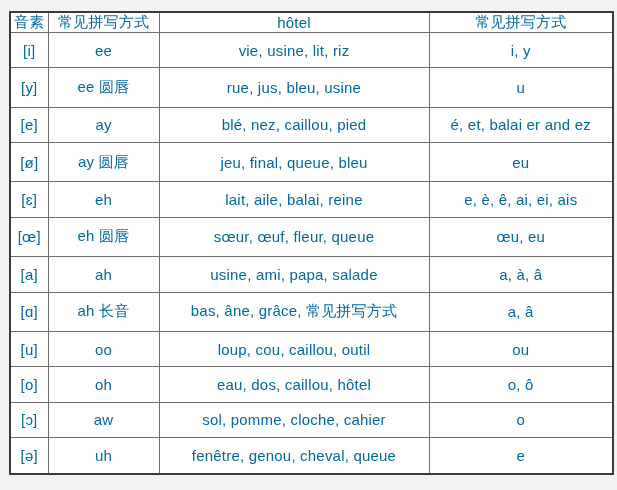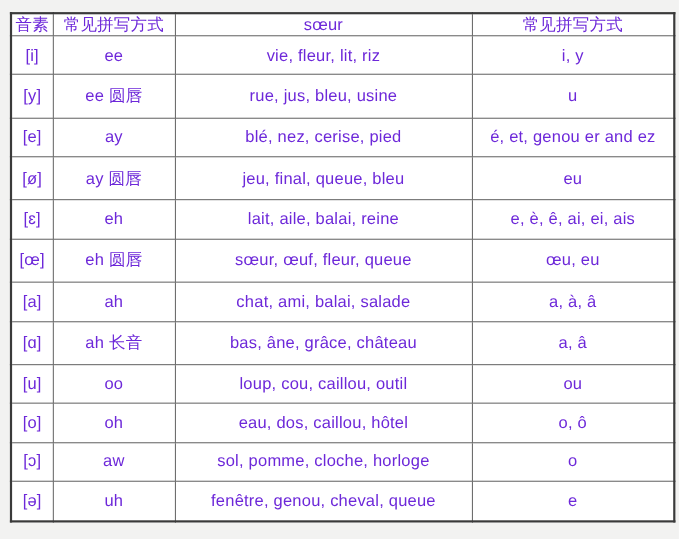--- a/index.html
+++ b/index.html
@@ -24,21 +24,21 @@
     height: 464px;
     border: 2px solid #3a3a3a;
   }
   table.phonetics th,
   table.phonetics td {
     border: 1px solid #6e6e6e;
     text-align: center;
     vertical-align: middle;
     font-size: 15px;
     font-weight: normal;
-    color: #6d28d9;
+    color: #0369a1;
     padding: 0 2px;
     white-space: nowrap;
     overflow: hidden;
     letter-spacing: 0.2px;
   }
   col.c-phoneme  { width: 38px; }
   col.c-spelling { width: 111px; }
   col.c-examples { width: 270px; }
   col.c-common   { width: 184px; }
 </style>
@@ -50,42 +50,42 @@
     <colgroup>
       <col class="c-phoneme">
       <col class="c-spelling">
       <col class="c-examples">
       <col class="c-common">
     </colgroup>
     <thead>
       <tr>
         <th>音素</th>
         <th>常见拼写方式</th>
-        <th>sœur</th>
+        <th>hôtel</th>
         <th>常见拼写方式</th>
       </tr>
     </thead>
     <tbody>
       <tr>
         <td>[i]</td>
         <td>ee</td>
-        <td>vie, fleur, lit, riz</td>
+        <td>vie, usine, lit, riz</td>
         <td>i, y</td>
       </tr>
       <tr>
         <td>[y]</td>
         <td>ee 圆唇</td>
         <td>rue, jus, bleu, usine</td>
         <td>u</td>
       </tr>
       <tr>
         <td>[e]</td>
         <td>ay</td>
-        <td>blé, nez, cerise, pied</td>
-        <td>é, et, genou er and ez</td>
+        <td>blé, nez, caillou, pied</td>
+        <td>é, et, balai er and ez</td>
       </tr>
       <tr>
         <td>[ø]</td>
         <td>ay 圆唇</td>
         <td>jeu, final, queue, bleu</td>
         <td>eu</td>
       </tr>
       <tr>
         <td>[ɛ]</td>
         <td>eh</td>
@@ -94,45 +94,45 @@
       </tr>
       <tr>
         <td>[œ]</td>
         <td>eh 圆唇</td>
         <td>sœur, œuf, fleur, queue</td>
         <td>œu, eu</td>
       </tr>
       <tr>
         <td>[a]</td>
         <td>ah</td>
-        <td>chat, ami, balai, salade</td>
+        <td>usine, ami, papa, salade</td>
         <td>a, à, â</td>
       </tr>
       <tr>
         <td>[ɑ]</td>
         <td>ah 长音</td>
-        <td>bas, âne, grâce, château</td>
+        <td>bas, âne, grâce, 常见拼写方式</td>
         <td>a, â</td>
       </tr>
       <tr>
         <td>[u]</td>
         <td>oo</td>
         <td>loup, cou, caillou, outil</td>
         <td>ou</td>
       </tr>
       <tr>
         <td>[o]</td>
         <td>oh</td>
         <td>eau, dos, caillou, hôtel</td>
         <td>o, ô</td>
       </tr>
       <tr>
         <td>[ɔ]</td>
         <td>aw</td>
-        <td>sol, pomme, cloche, horloge</td>
+        <td>sol, pomme, cloche, cahier</td>
         <td>o</td>
       </tr>
       <tr>
         <td>[ə]</td>
         <td>uh</td>
         <td>fenêtre, genou, cheval, queue</td>
         <td>e</td>
       </tr>
     </tbody>
   </table>

